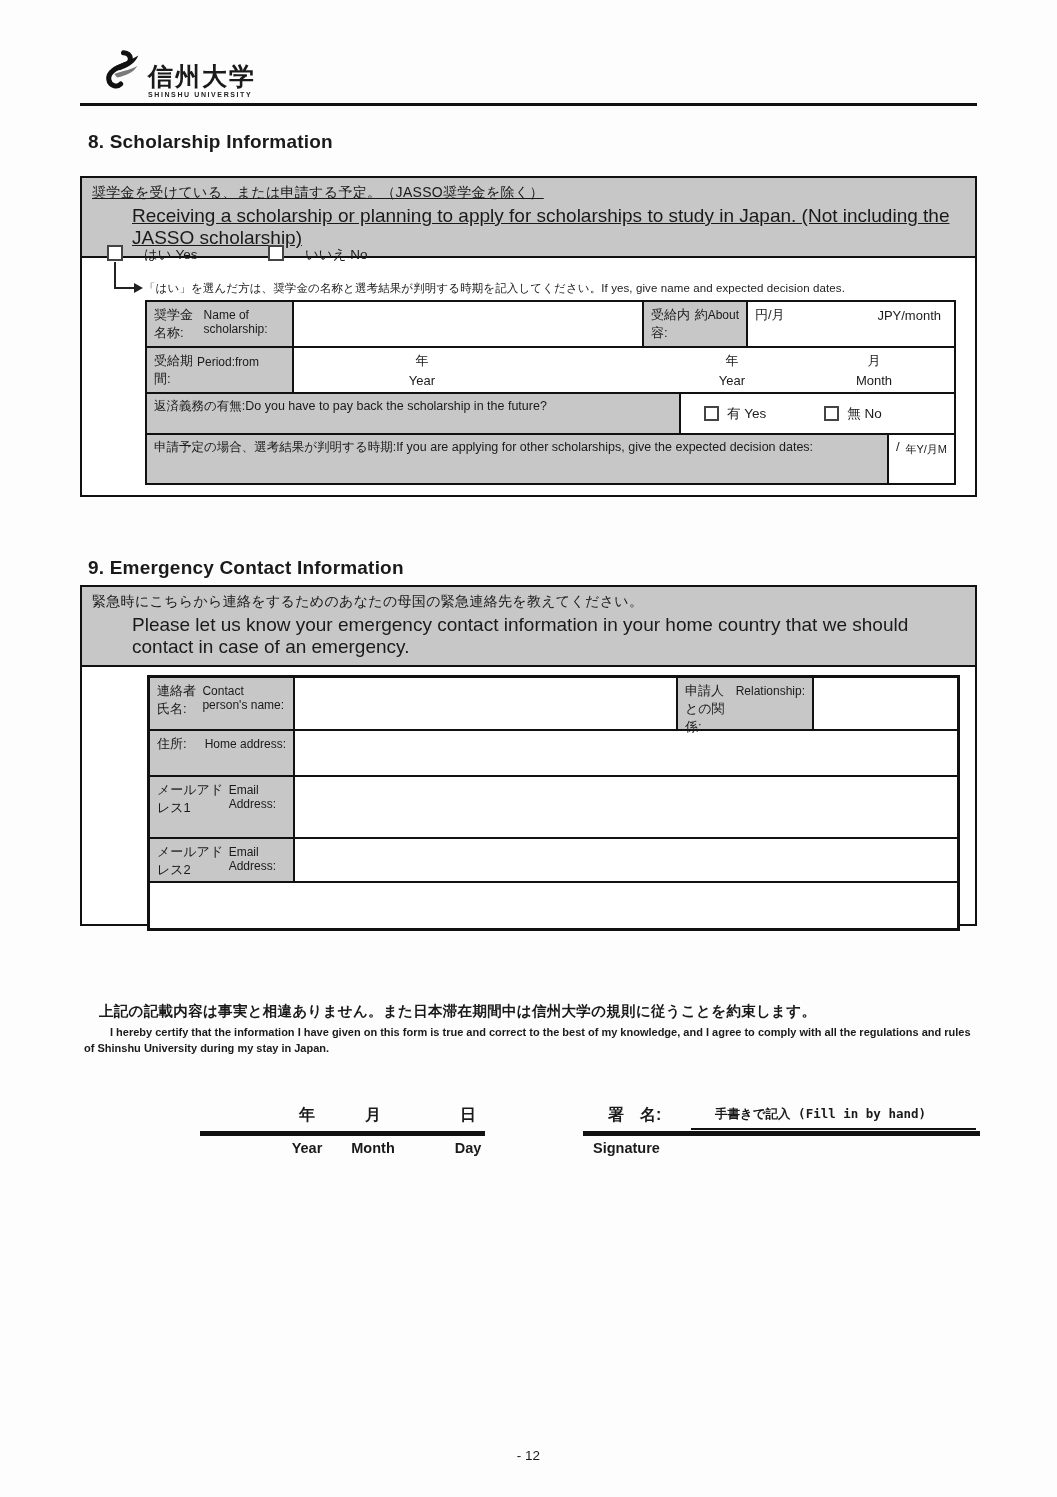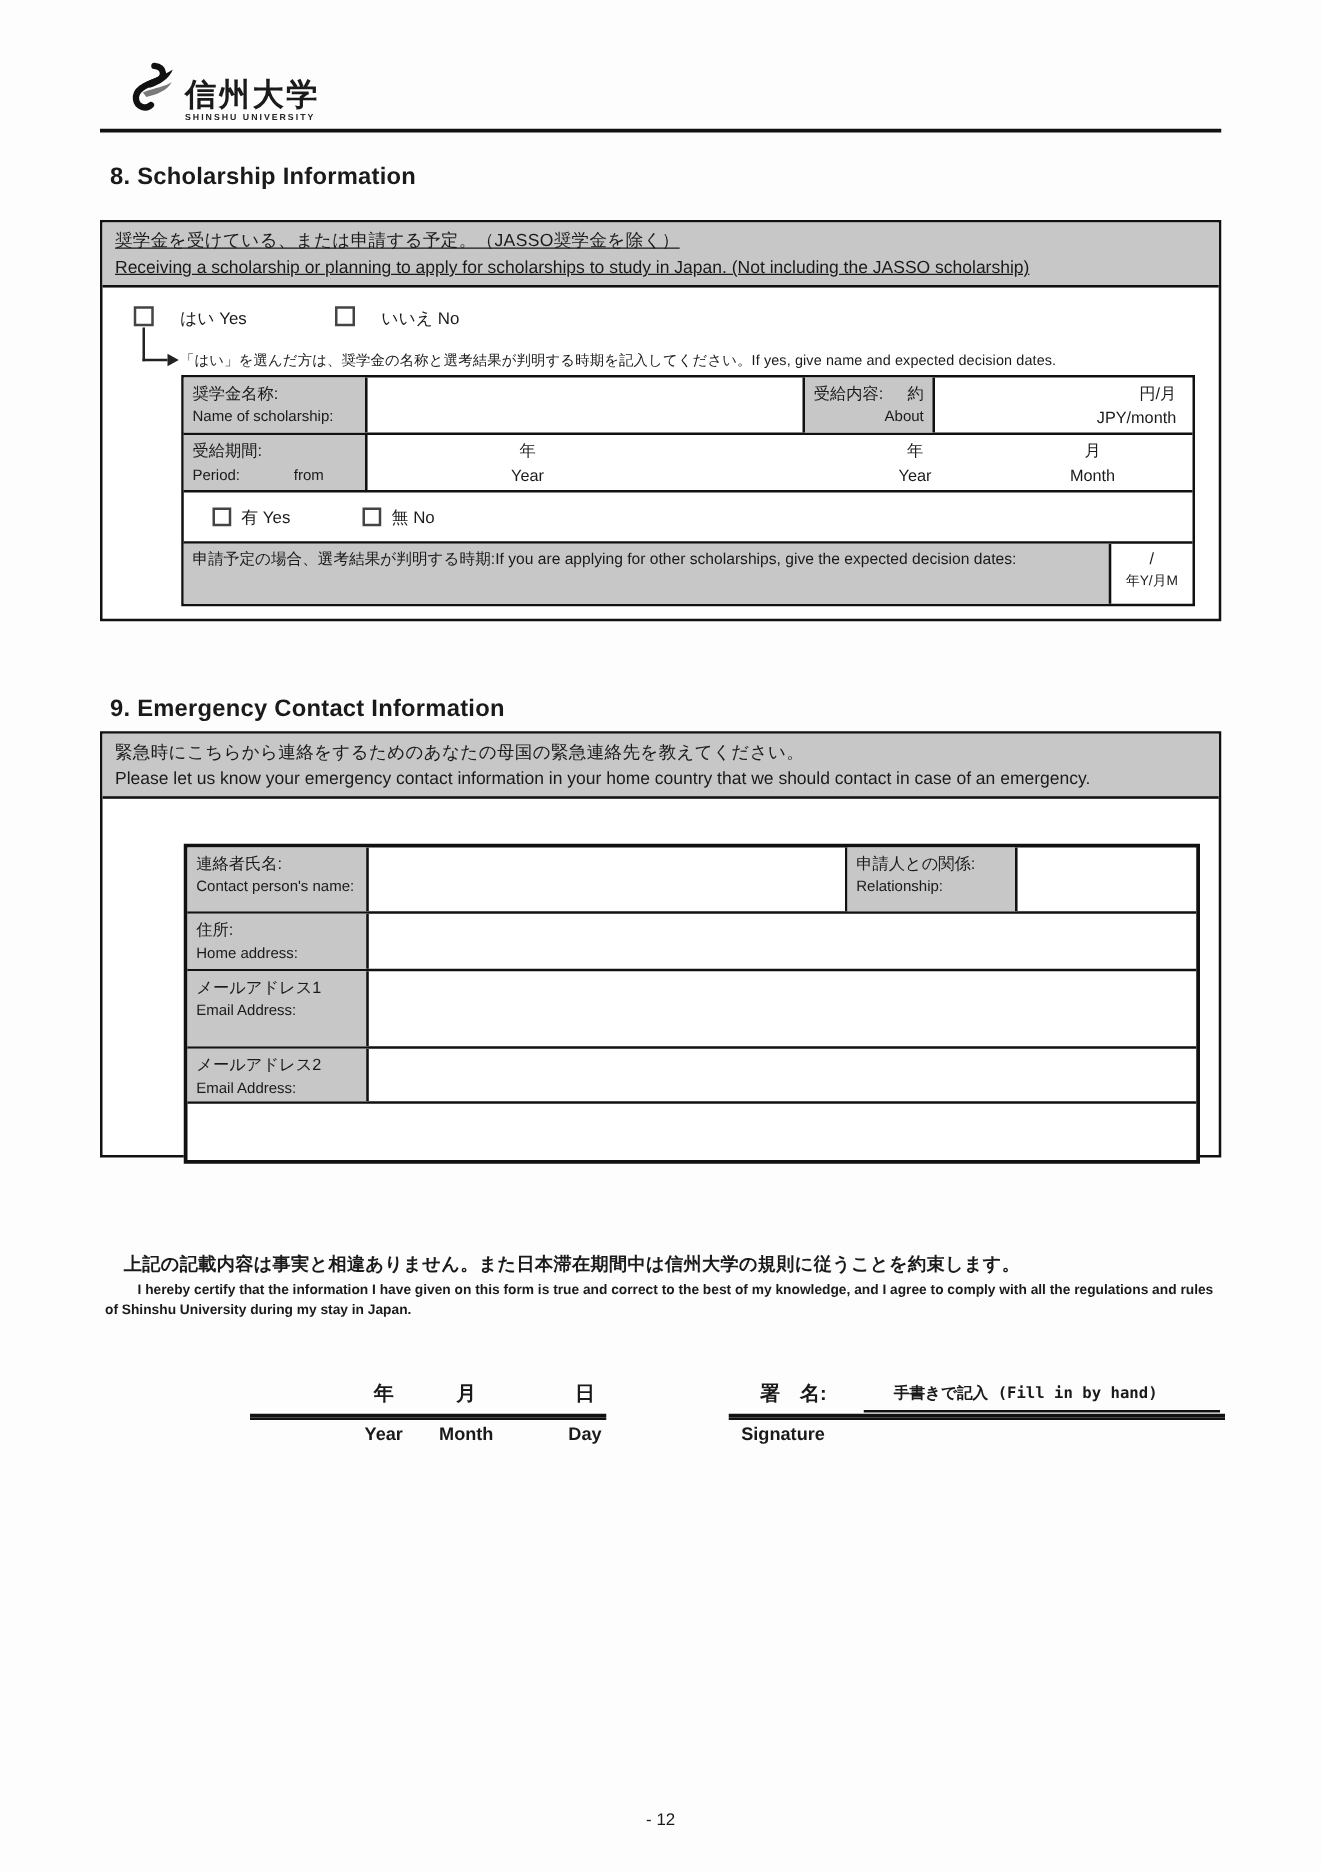--- a/index.html
+++ b/index.html
@@ -21,21 +21,21 @@
   .sec-title { position:absolute; font-size:19px; font-weight:bold; letter-spacing:0.2px; }
   #s8-title { left:88px; top:131px; }
   #s9-title { left:88px; top:557px; }
 
   
   .formbox { position:absolute; left:80px; border:2px solid #111; background:#fff; }
   #s8-box { top:176px; width:897px; height:321px;text-decoration:underline; }
   #s9-box { top:585px; width:897px; height:341px; }
   .banner { background:#c7c7c7; border-bottom:2px solid #111; padding:6px 10px 7px; }
   .banner .bjp { font-size:14px; letter-spacing:0.3px; }
-  .banner .ben { font-size:14px; margin-top:3px; }
+  .banner .ben { font-size:19px; margin-top:3px;margin-left:40px; }
 
   
   .cb { position:absolute; width:16px; height:16px; border:2px solid #444; background:#fff; }
   .cb-inline { display:inline-block; width:15px; height:15px; border:2px solid #444; background:#fff; vertical-align:-3px; margin-right:8px; }
   #cb-yes { left:25px; top:67px; }
   #cb-no  { left:186px; top:67px; }
   .cb-label { position:absolute; font-size:13.5px; top:68px; }
   #lbl-yes { left:62px; }
   #lbl-no  { left:223px; }
   .arrow { position:absolute; left:32px; top:84px; width:20px; height:27px;
@@ -48,21 +48,21 @@
   .tbl { position:absolute; border:2px solid #111; background:#fff; }
   #tbl1 { left:63px; top:122px; width:811px; }
   #tbl2 { left:65px; top:88px; width:813px; border-width:3px; }
   .row { display:flex; border-bottom:2px solid #111; }
   .row:last-child { border-bottom:none; }
   .cell { border-right:2px solid #111; padding:4px 7px; position:relative; }
   .cell:last-child { border-right:none; }
   .gray { background:#c7c7c7; }
   .ljp { font-size:13px; }
   .len { font-size:12px; margin-top:2px; }
-  .vcenter { display:flex; flex-direction:column; justify-content:flex-start; }
+  .vcenter { display:flex; flex-direction:row; justify-content:space-between; }
 
   
   .t1r1 { height:46px; } .t1r2 { height:46px; } .t1r3 { height:41px; } .t1r4 { height:48px; }
   .c-w147 { width:147px; } .c-fill { flex:1; }
   .c-amount { width:104px; }
   .c-amount .line1 { display:flex; justify-content:space-between; font-size:13px; }
   .c-amount .line2 { text-align:right; font-size:12px; margin-top:2px; }
   .c-unit { width:206px; text-align:right; padding-right:13px; }
   .c-unit .ljp, .c-unit .len { font-size:13px; }
   .periodline2 { display:flex; font-size:12px; margin-top:3px; }
@@ -171,20 +171,21 @@
           <span class="pmark" style="left:438px">
             <div>年</div><div>Year</div>
           </span>
           <span class="pmark" style="left:580px">
             <div>月</div><div>Month</div>
           </span>
         </div>
       </div>
 
       <div class="row t1r3">
+        <div class="cell gray c-payback vcenter">返済義務の有無:Do you have to pay back the scholarship in the future?</div>
         <div class="cell c-payopts">
           <span class="opt1">
             <span class="cb-inline"></span><span>有 Yes</span>
           </span>
           <span class="opt2">
             <span class="cb-inline"></span><span>無 No</span>
           </span>
         </div>
       </div>
 

